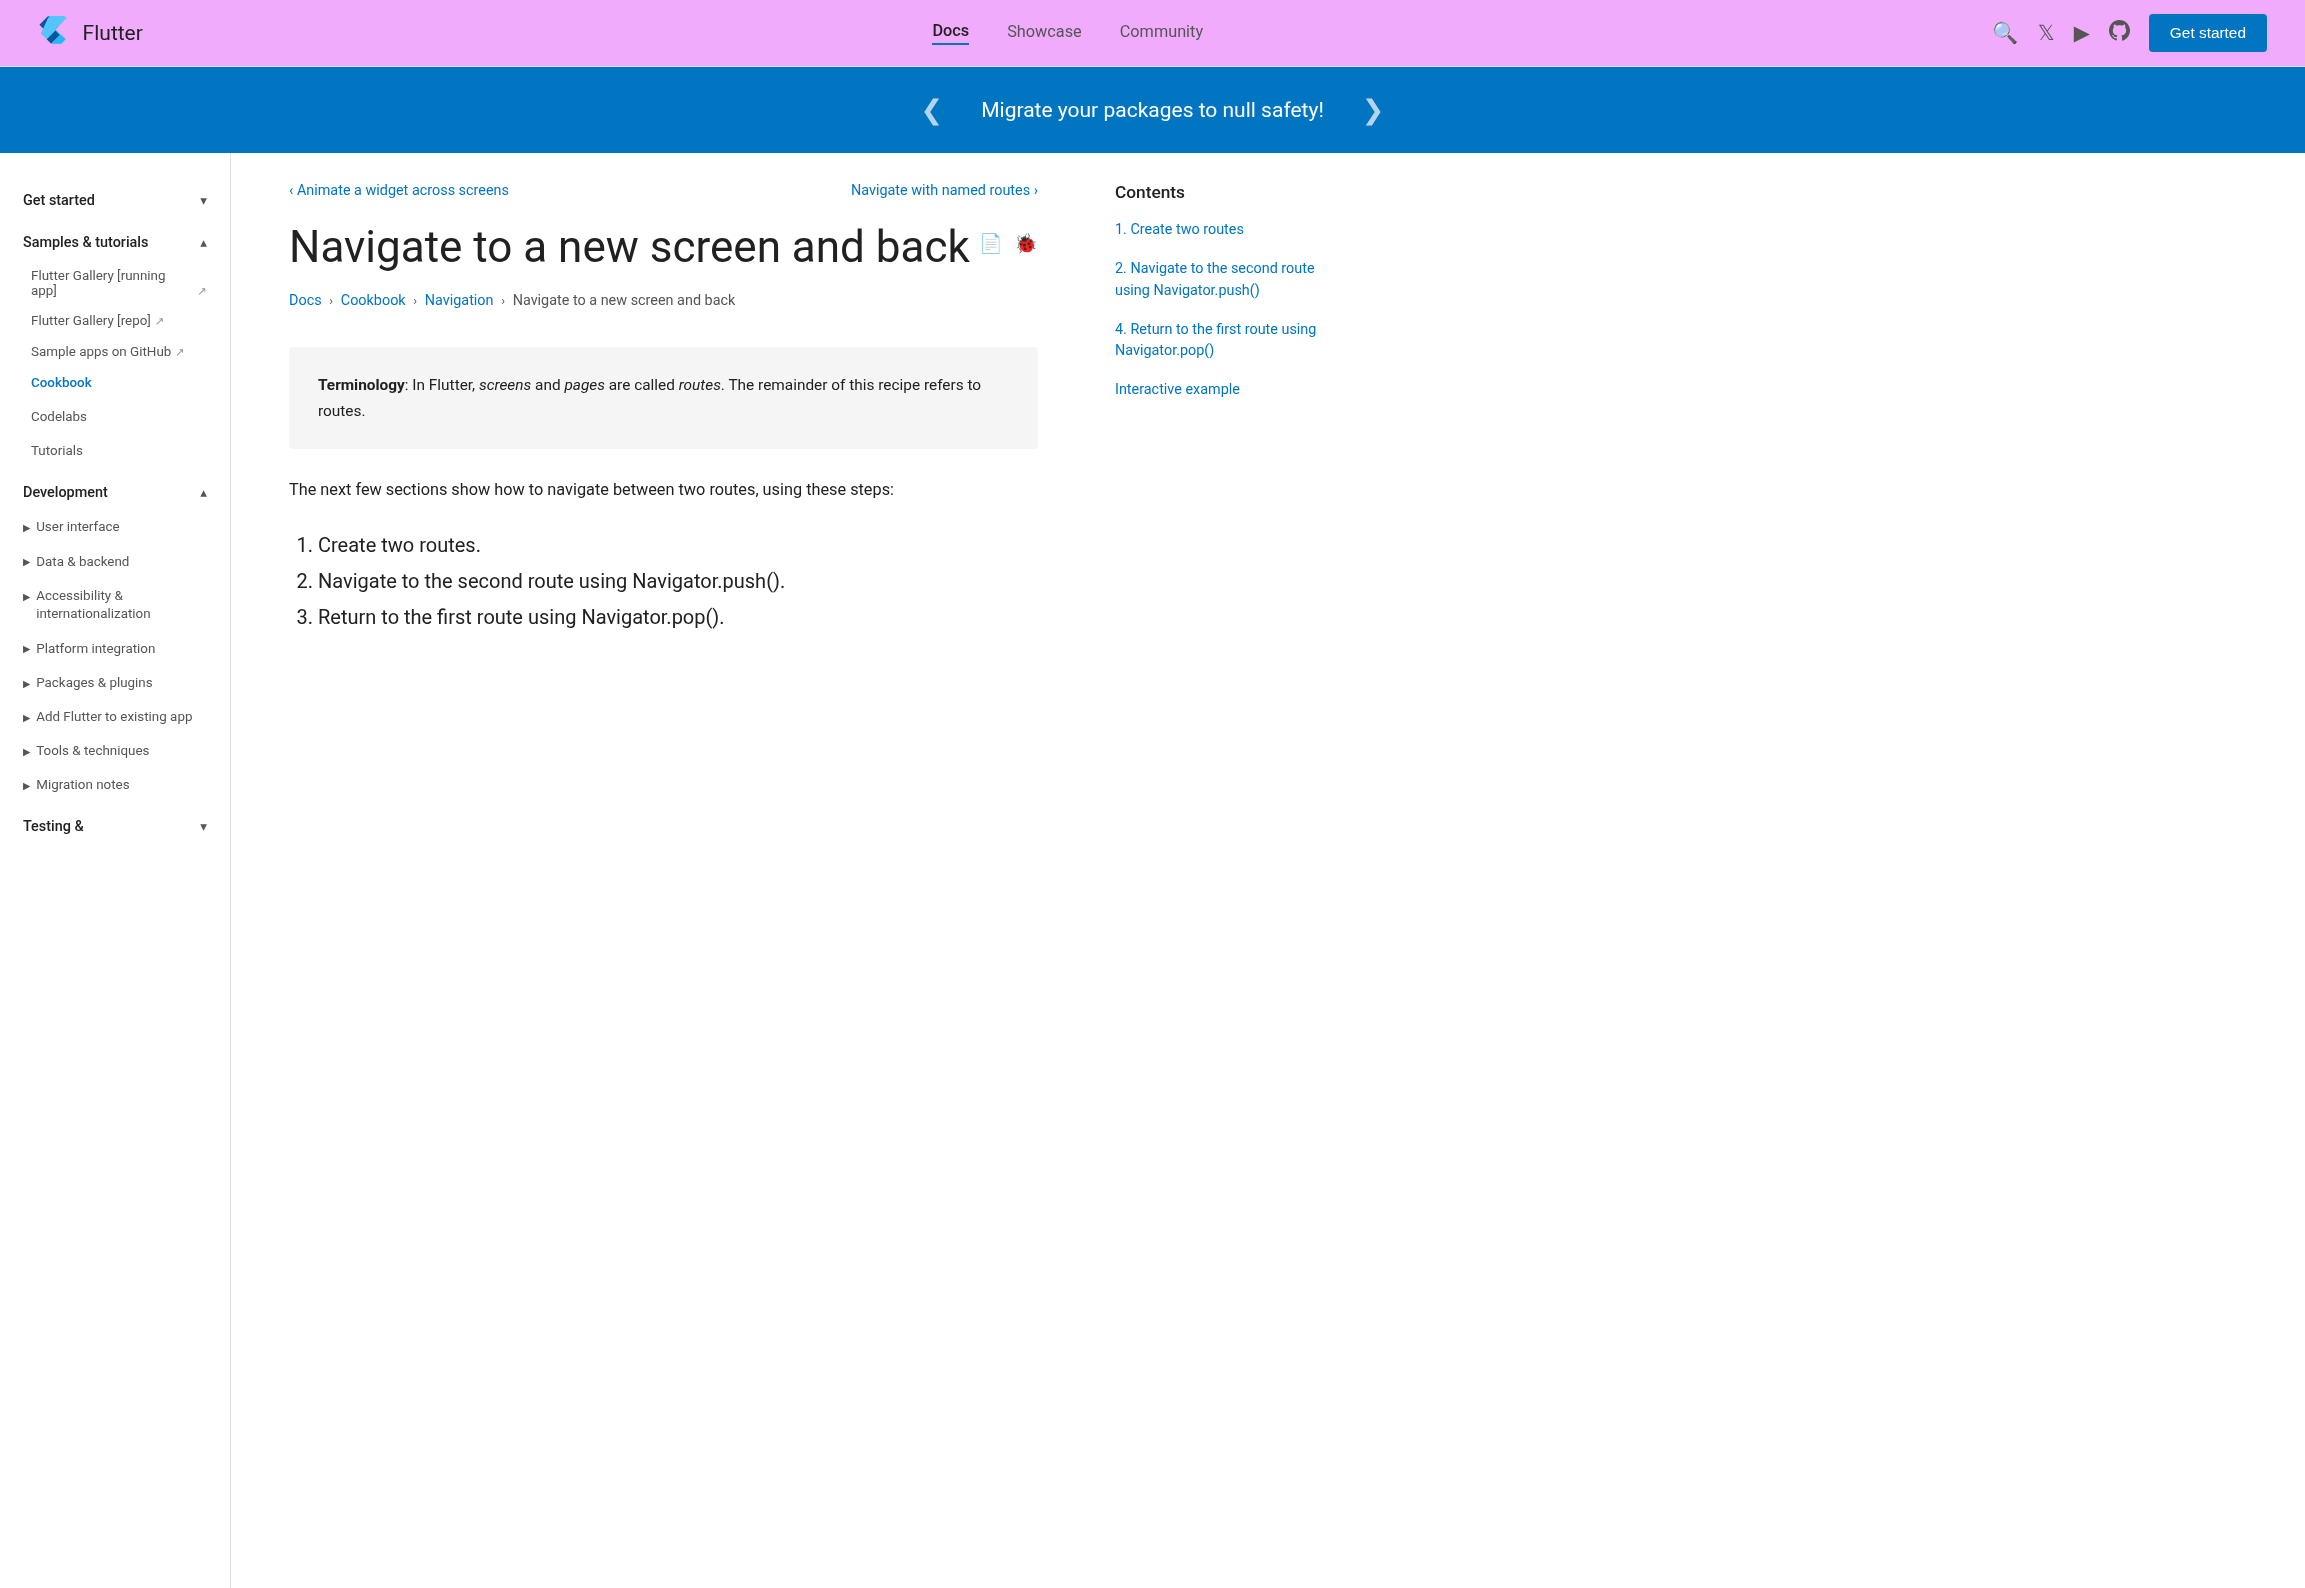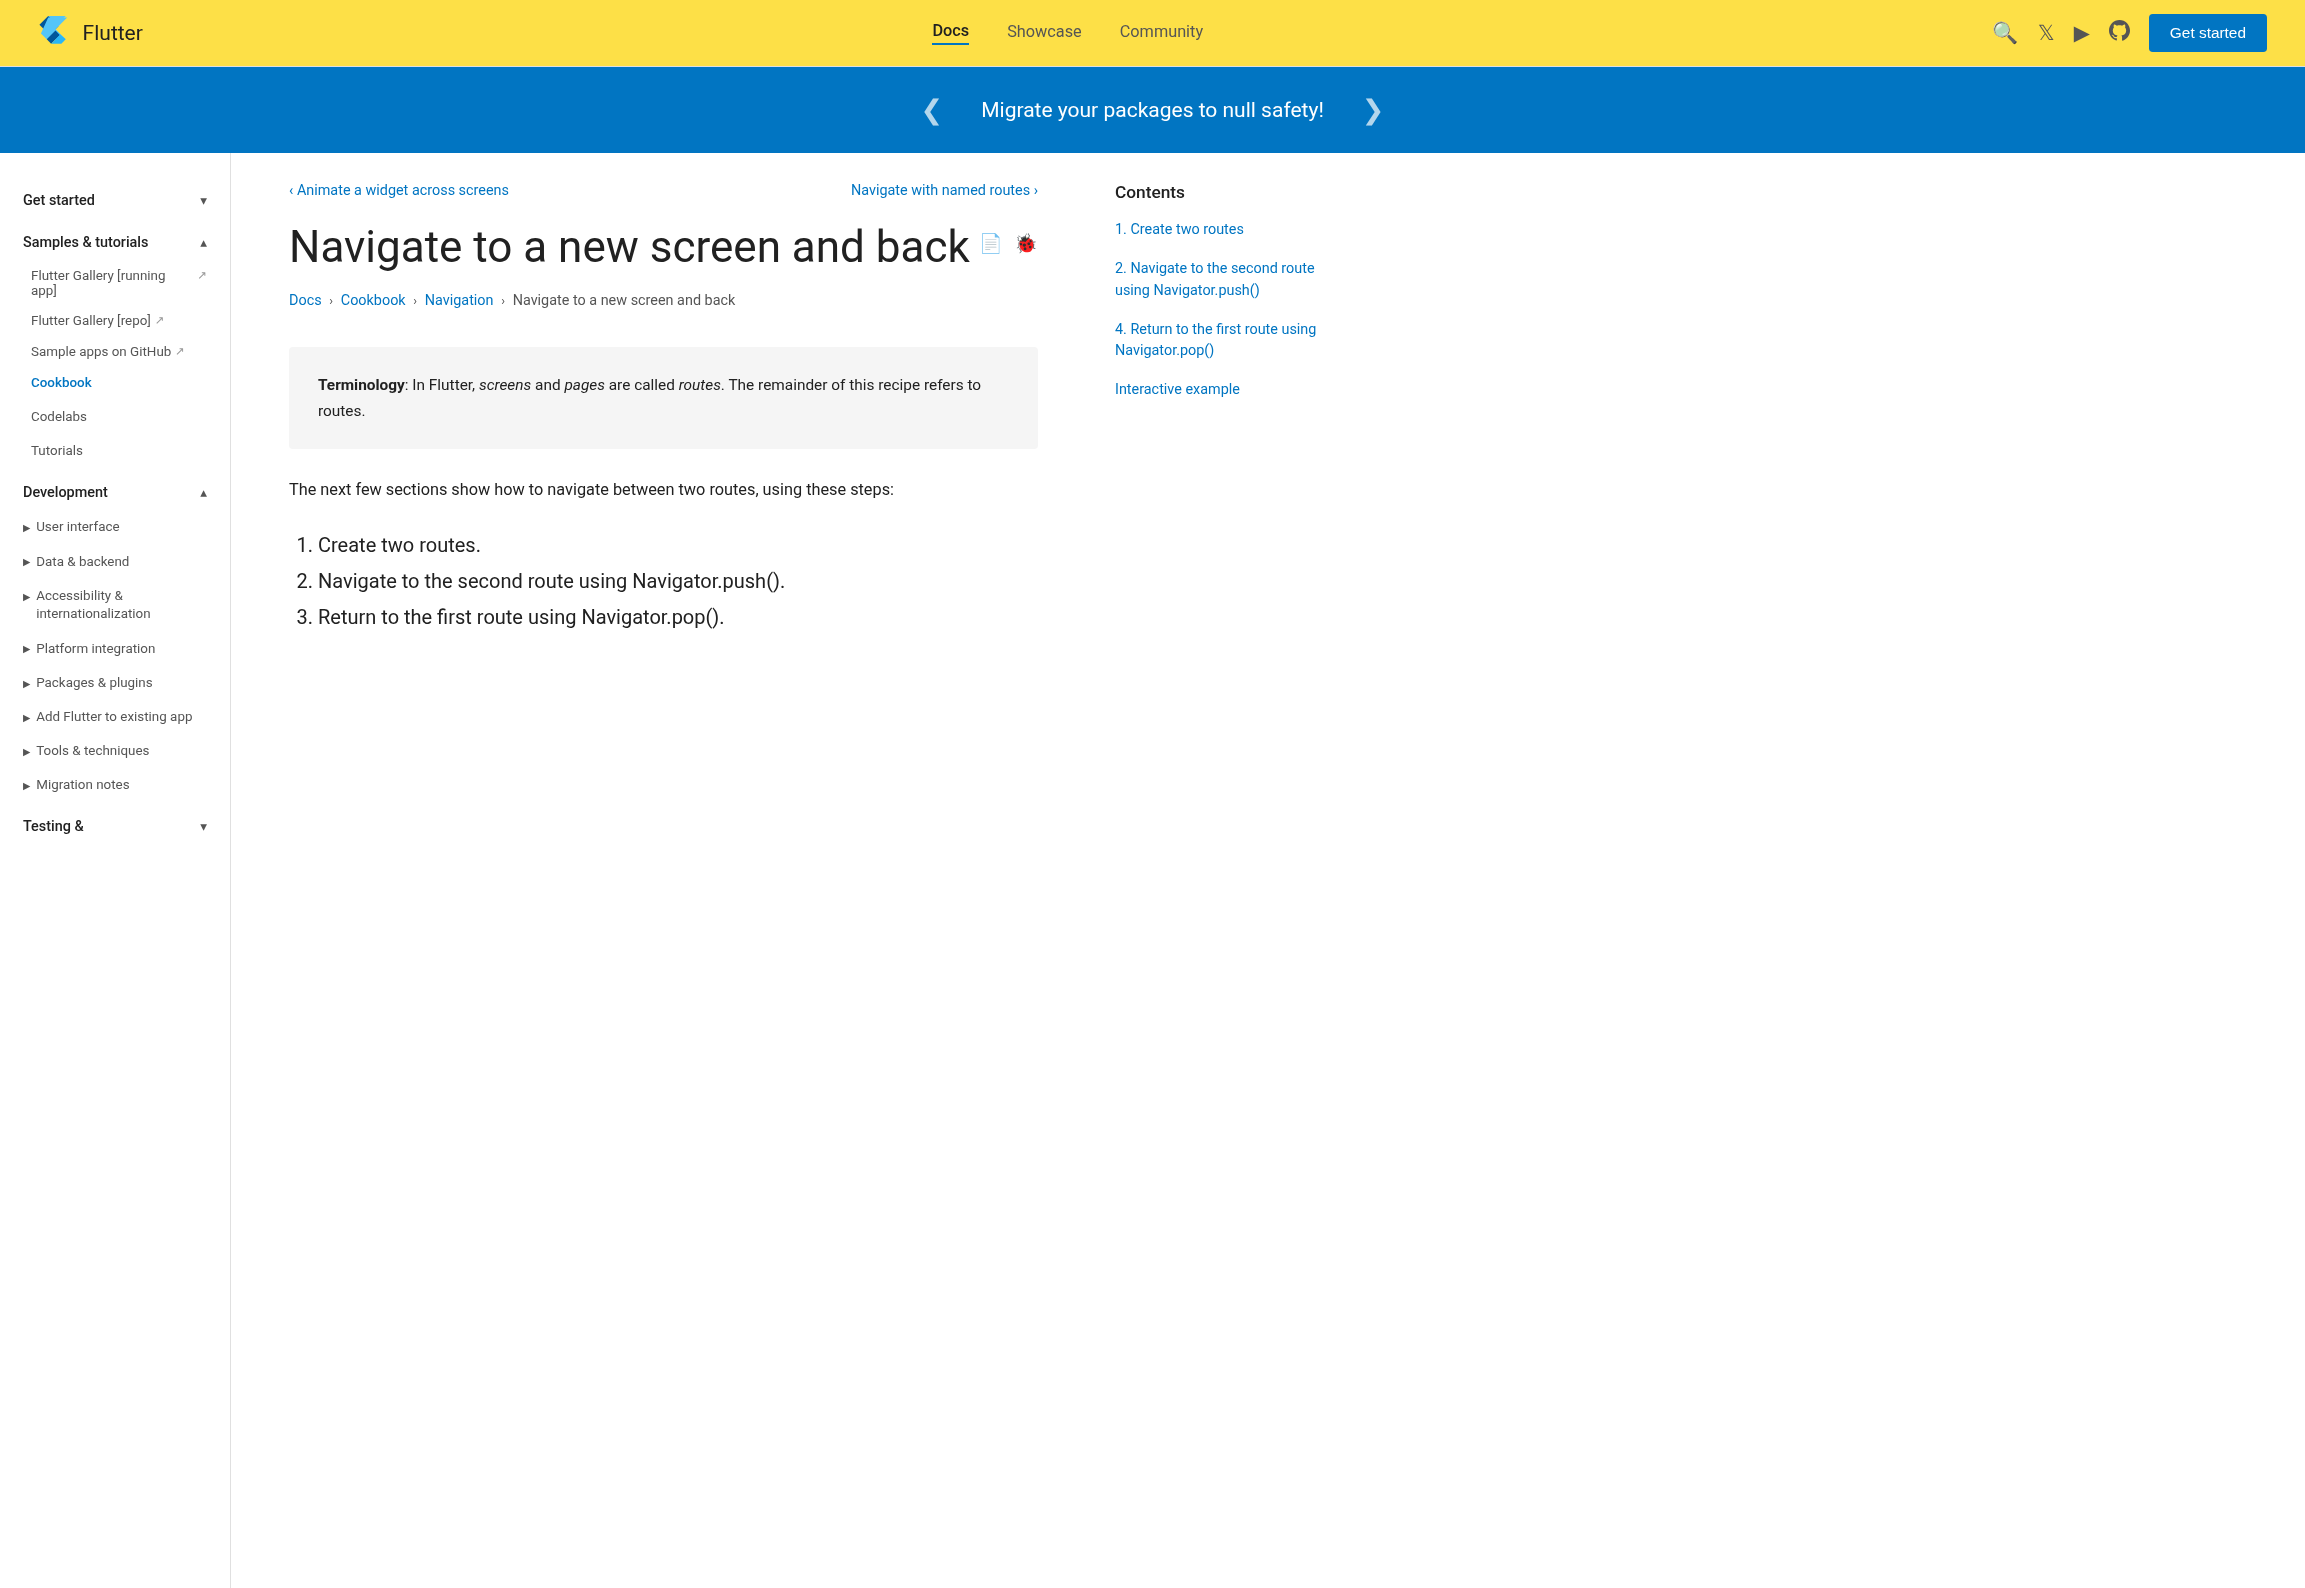--- a/index.html
+++ b/index.html
@@ -5,21 +5,21 @@
     * { box-sizing: border-box; margin: 0; padding: 0; }
     body { font-family: 'Roboto', Arial, sans-serif; font-size: 15.4px; color: #212121; background: #fff; }
 
     
     .header {
       display: flex;
       align-items: center;
       justify-content: space-between;
       padding: 0 38px;
       height: 67px;
-      background: #fde047;
+      background: #f0abfc;
       border-bottom: 1px solid #e0e0e0;
       position: relative;
       z-index: 10;
     }
     .header-left {
       display: flex;
       align-items: center;
       gap: 11.5px;
     }
     .flutter-logo {
@@ -151,21 +151,21 @@
       font-size: 13.4px;
       line-height: 1.4;
     }
     .sidebar-item-with-arrow .tri {
       margin-top: 2.9px;
       font-size: 9.6px;
       color: #555;
     }
     .sidebar-item-ext {
       display: flex;
-      align-items: flex-start;
+      align-items: flex-end;
       gap: 3.8px;
       padding: 7.7px 23px 7.7px 31px;
       color: #555;
       cursor: pointer;
       font-size: 13.4px;
     }
     .ext-icon {
       font-size: 11.5px;
       color: #999;
     }

